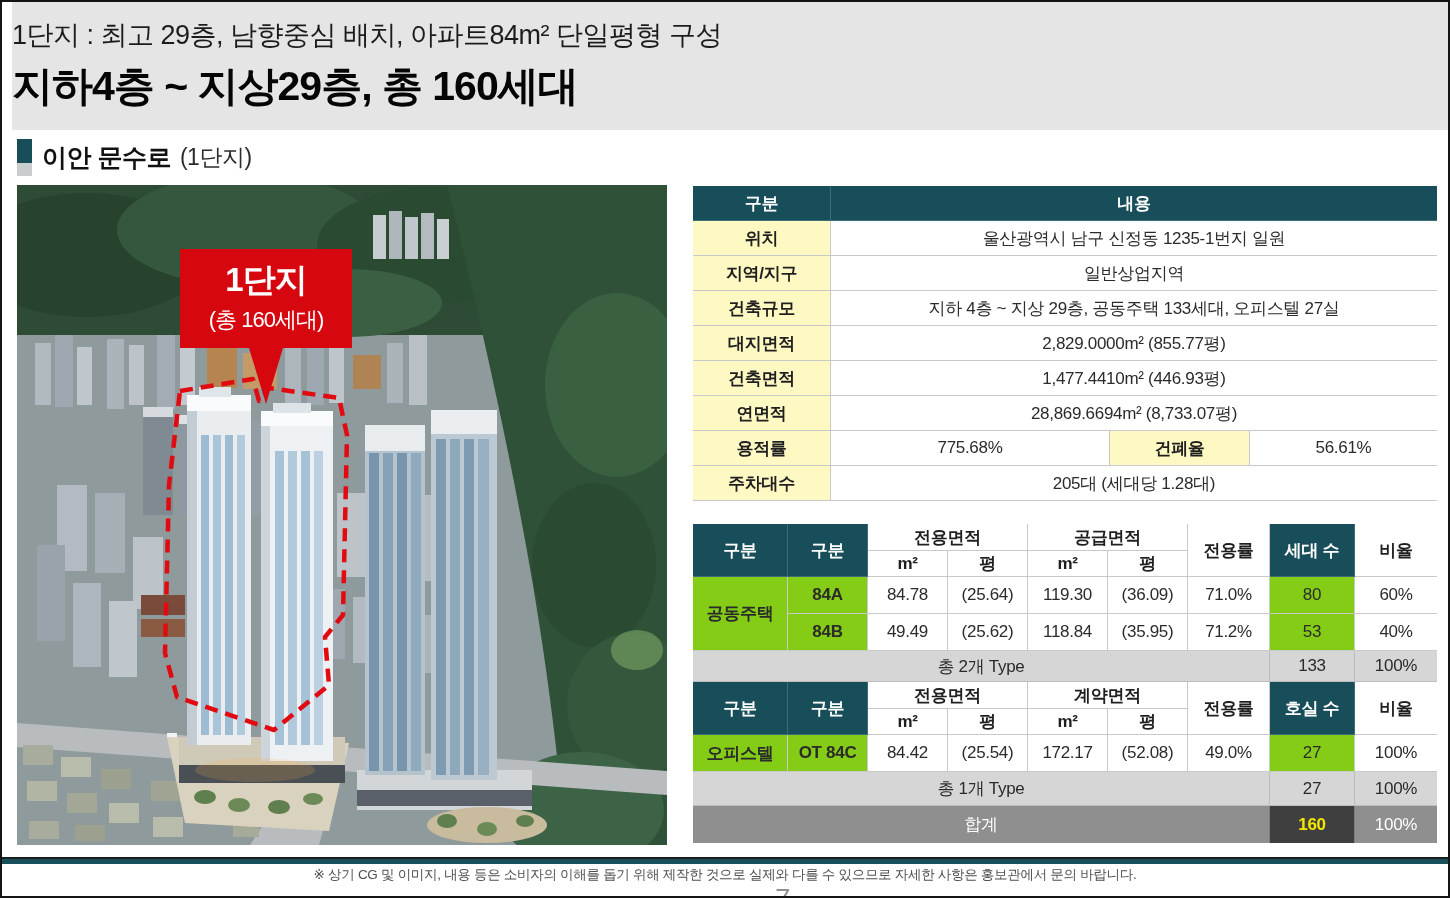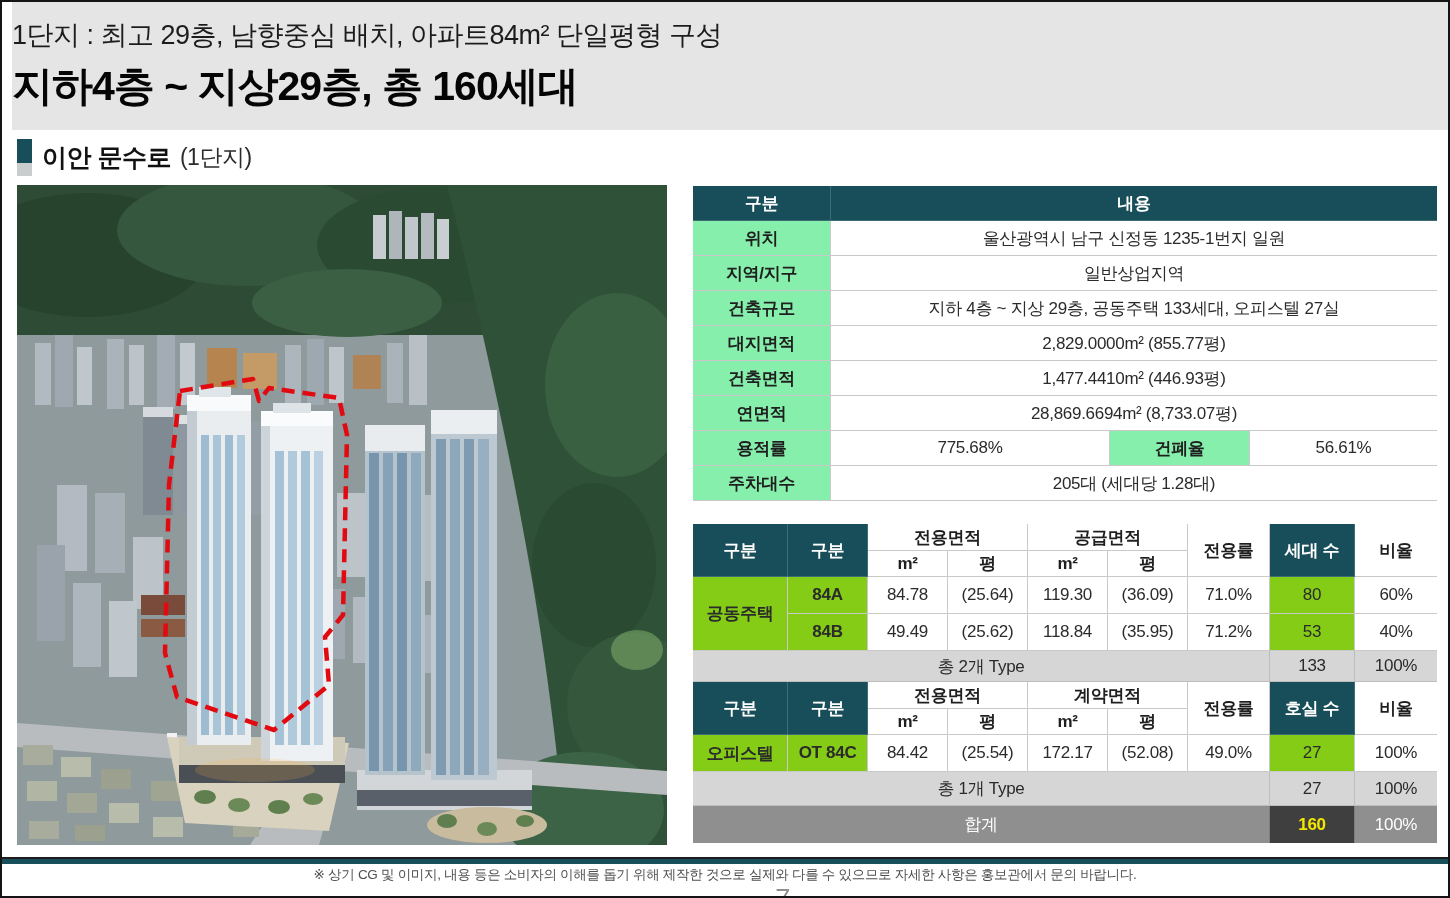--- a/index.html
+++ b/index.html
@@ -40,21 +40,21 @@
     border-top:56px solid #d6070f;
   }
 
   
   .cell{box-sizing:border-box;display:flex;align-items:center;justify-content:center;
         font-size:17px;color:#2b2b2b;letter-spacing:-0.3px;
         border-right:1px solid #c9c9c9;border-bottom:1px solid #c9c9c9;text-align:center;}
   .cell.last{border-right:none;}
   .th-teal{background:#184e59;color:#fff;font-weight:700;border-right:1px solid #3d6d77;border-bottom:1px solid #3d6d77;}
   .th-white{background:#fff;font-weight:700;color:#1f1f1f;}
-  .lbl{background:#86efac;font-weight:700;color:#1f1f1f;}
+  .lbl{background:#fef9c3;font-weight:700;color:#1f1f1f;}
   .cream{background:#84cc16;}
   .bold{font-weight:700;}
   .sub{background:#d6d6d6;border-right:1px solid #bdbdbd;border-bottom:1px solid #bdbdbd;}
   .tot{background:#8f8f8f;color:#fff;border-right:1px solid #7e7e7e;border-bottom:none;}
   .tot-count{background:#3f3f3f;color:#f3e600;font-weight:700;border-right:1px solid #7e7e7e;border-bottom:none;}
 
   .t1{position:absolute;left:693px;top:186px;width:744px;display:grid;
       grid-template-columns:138px 279px 140px 187px;grid-auto-rows:35px;}
   .t2{position:absolute;left:693px;top:524px;width:744px;display:grid;
       grid-template-columns:95px 80px 80px 80px 80px 80px 82px 85px 82px;
@@ -239,20 +239,25 @@
         <ellipse cx="188" cy="612" rx="11" ry="7" fill="#5f7f4e"></ellipse>
         <ellipse cx="222" cy="620" rx="11" ry="7" fill="#6b8a57"></ellipse>
         <ellipse cx="262" cy="622" rx="11" ry="7" fill="#5f7f4e"></ellipse>
         <ellipse cx="296" cy="614" rx="10" ry="6" fill="#6b8a57"></ellipse>
         <ellipse cx="238" cy="585" rx="60" ry="12" fill="#ffb44a" opacity="0.18"></ellipse>
       </g>
 
       <polygon points="163,206 236,194 242,216 252,203 322,213 330,250 326,430 308,452 312,500 257,545 160,512 148,468 152,300" fill="none" stroke="#e10a10" stroke-width="4.5" stroke-dasharray="13 8" stroke-linejoin="round"></polygon>
     </svg>
 
+    <div class="callout">
+      <div class="callout-title">1단지</div>
+      <div class="callout-sub">(총 160세대)</div>
+      <div class="callout-pointer"></div>
+    </div>
   </div>
 
   <div class="t1">
     <div class="cell th-teal">구분</div>
     <div class="cell th-teal last" style="grid-column:2/5">내용</div>
 
     <div class="cell lbl">위치</div>
     <div class="cell last" style="grid-column:2/5">울산광역시 남구 신정동 1235-1번지 일원</div>
 
     <div class="cell lbl">지역/지구</div>

